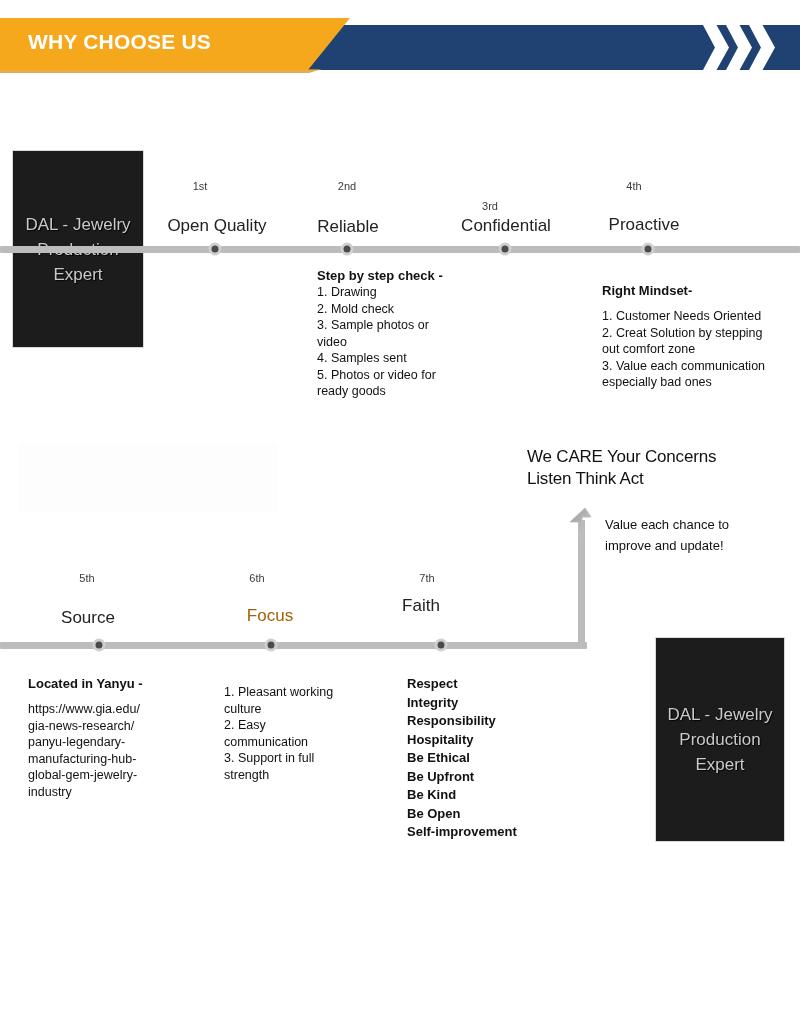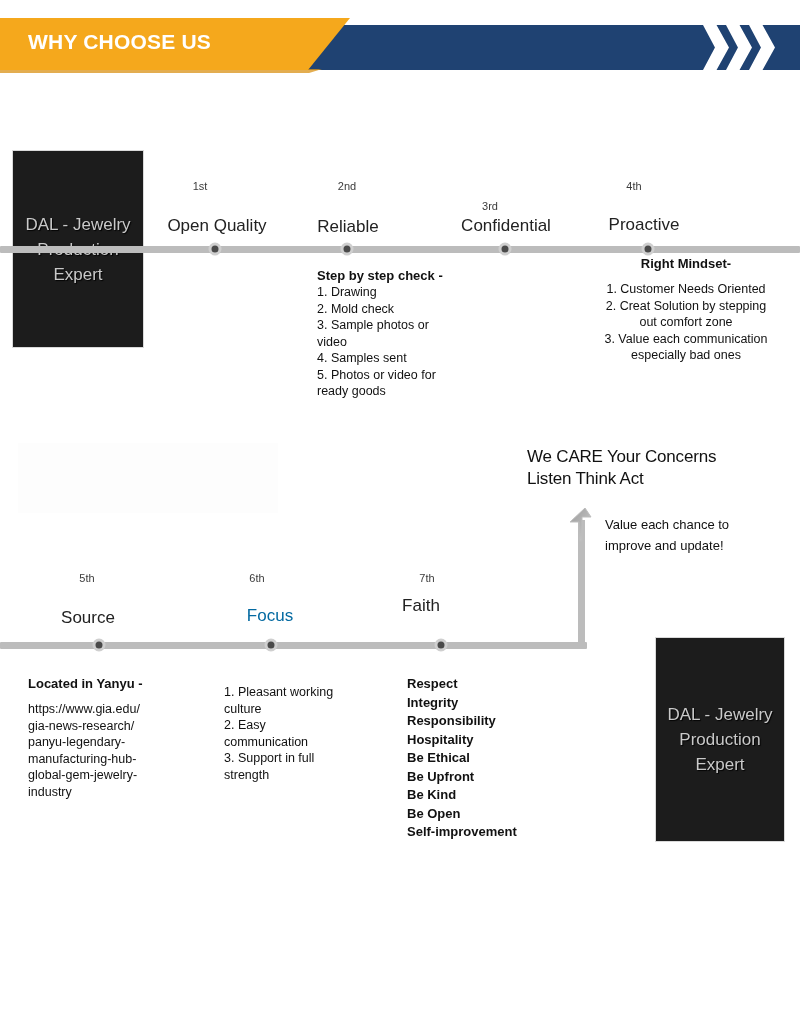--- a/index.html
+++ b/index.html
@@ -78,21 +78,21 @@
   }
 
   .ord {
     position:absolute; transform:translateX(-50%);
     font-size:11px; color:#3b3b3b;
   }
   .ttl {
     position:absolute; transform:translateX(-50%);
     font-size:17px; color:#222; white-space:nowrap;
   }
-  .ttl.muted { color:#0369a1; }
+  .ttl.muted { color:#a16207; }
 
   .blk {
     position:absolute;
     font-size:12.5px; line-height:16.5px; color:#111;
   }
   .blk .h { font-weight:bold; font-size:13px; line-height:17px; display:block; }
   .blk .body { display:block; white-space:pre-line; }
   .blk .gap { display:block; height:9px; }
   .blk.allbold { font-weight:bold; font-size:13px; line-height:18.5px; white-space:pre-line; }
 
@@ -160,21 +160,21 @@
   <div class="ttl" style="left:644px; top:215px;">Proactive</div>
 
   <div class="blk" style="left:317px; top:267px; width:140px;">
     <span class="h">Step by step check -</span>
     <span class="body">1. Drawing
 2. Mold check
 3. Sample photos or video
 4. Samples sent
 5. Photos or video for ready goods</span>
   </div>
-  <div class="blk" style="left:602px; top:255px; width:168px;text-align:center;">
+  <div class="blk" style="left:602px; top:282px; width:168px;">
     <span class="h">Right Mindset-</span>
     <span class="gap"></span>
     <span class="body">1. Customer Needs Oriented
 2. Creat Solution by stepping out comfort zone
 3. Value each communication especially bad ones</span>
   </div>
 
   <div class="care">We CARE Your Concerns
 Listen Think Act</div>
   <div class="care-note">Value each chance to

